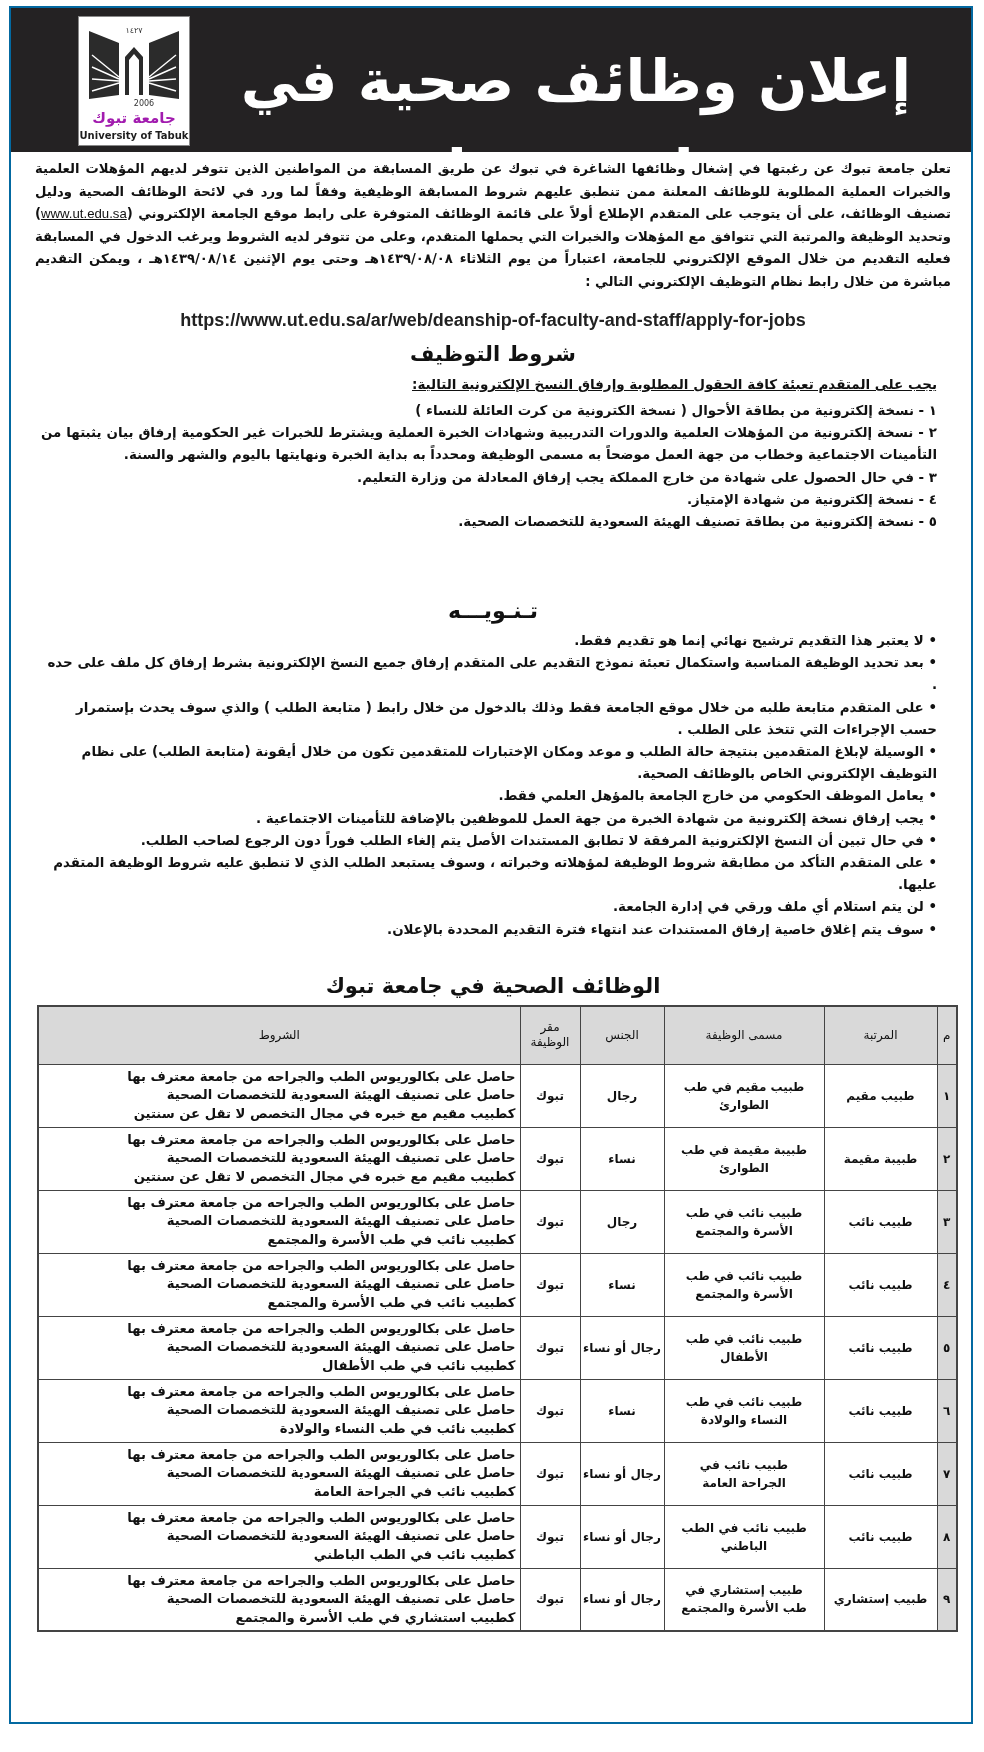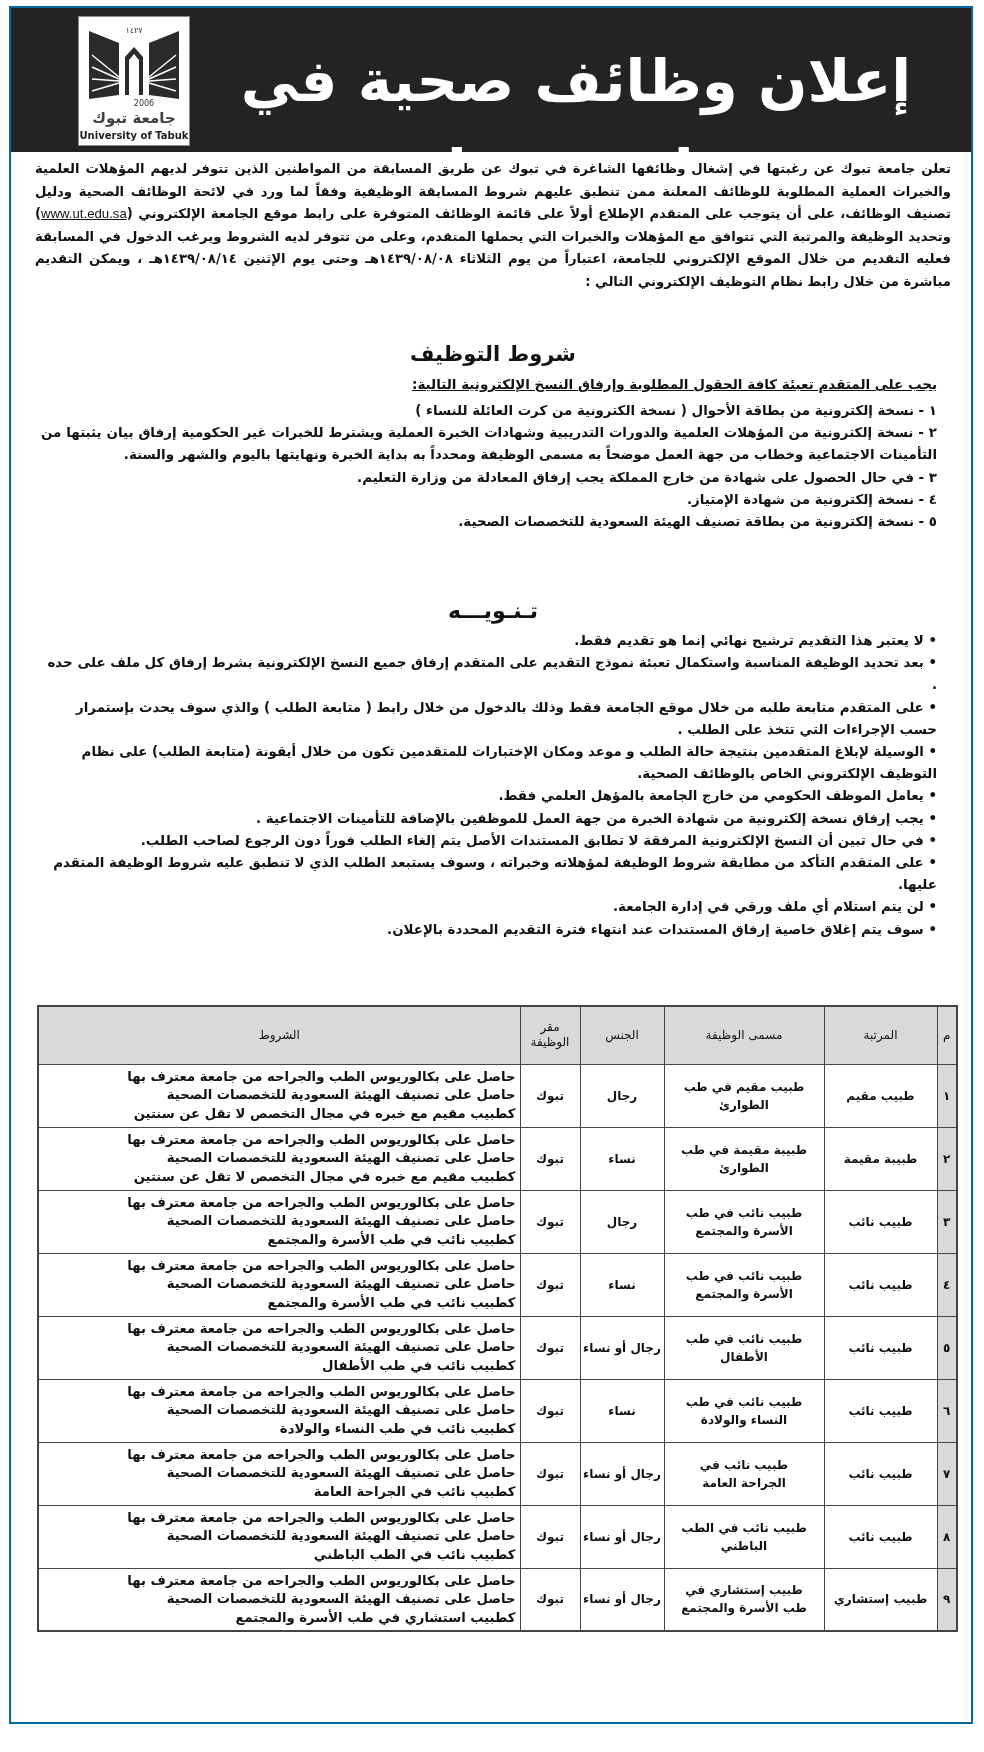--- a/index.html
+++ b/index.html
@@ -14,21 +14,21 @@
     position: absolute; left: 0; top: 0; width: 960px; height: 144px;
     background: #242223;
   }
   .logo {
     position: absolute; left: 67px; top: 8px; width: 112px; height: 130px;
     background: #ffffff; border: 1px solid #888;
   }
   .logo svg { position: absolute; left: 0; top: 0; }
   .logo .year-h { position: absolute; left: 0; width: 100%; top: 9px; text-align: center; font-size: 8px; color: #333; font-family: "DejaVu Sans", sans-serif; }
   .logo .year-g { position: absolute; left: 0; width: 100%; top: 82px; text-align: center; font-size: 8px; color: #333; padding-left: 20px; }
-  .logo .logo-ar { position: absolute; left: 0; width: 100%; top: 92px; text-align: center; font-size: 15px; font-weight: bold; color: #404040; direction: rtl; }
+  .logo .logo-ar { position: absolute; left: 0; width: 100%; top: 92px; text-align: center; font-size: 15px; font-weight: bold; color: #a21caf; direction: rtl; }
   .logo .logo-en { position: absolute; left: 0; width: 100%; top: 113px; text-align: center; font-size: 10px; font-weight: bold; color: #1d1d1d; }
 
   .banner-title {
     position: absolute; left: 190px; right: 20px; top: 28px; height: 90px;
     color: #ffffff; font-size: 58px; font-weight: bold; direction: rtl;
     text-align: center; line-height: 90px; letter-spacing: 0px;
     font-family: "DejaVu Sans", sans-serif;
   }
 
   .content { position: absolute; left: 24px; width: 916px; direction: rtl; text-align: justify; }
@@ -103,20 +103,21 @@
       <div class="logo-ar">جامعة تبوك</div>
       <div class="logo-en">University of Tabuk</div>
     </div>
     <div class="banner-title">إعلان وظائف صحية في جامعة تبوك</div>
   </div>
 
   <div class="content intro">
     <span>تعلن جامعة تبوك عن رغبتها في إشغال وظائفها الشاغرة في تبوك عن طريق المسابقة من المواطنين الذين تتوفر لديهم المؤهلات العلمية والخبرات العملية المطلوبة للوظائف المعلنة ممن تنطبق عليهم شروط المسابقة الوظيفية وفقاً لما ورد في لائحة الوظائف الصحية ودليل تصنيف الوظائف، على أن يتوجب على المتقدم الإطلاع أولاً على قائمة الوظائف المتوفرة على رابط موقع الجامعة الإلكتروني (</span><span class="link-inline">www.ut.edu.sa</span><span>) وتحديد الوظيفة والمرتبة التي تتوافق مع المؤهلات والخبرات التي يحملها المتقدم، وعلى من تتوفر لديه الشروط ويرغب الدخول في المسابقة فعليه التقديم من خلال الموقع الإلكتروني للجامعة، اعتباراً من يوم الثلاثاء ١٤٣٩/٠٨/٠٨هـ وحتى يوم الإثنين ١٤٣٩/٠٨/١٤هـ ، ويمكن التقديم مباشرة من خلال رابط نظام التوظيف الإلكتروني التالي :</span>
   </div>
 
+  <div class="apply-url">https://www.ut.edu.sa/ar/web/deanship-of-faculty-and-staff/apply-for-jobs</div>
 
   <div class="section-title" style="top:334px;">شروط التوظيف</div>
   <div class="conditions-intro">يجب على المتقدم تعبئة كافة الحقول المطلوبة وإرفاق النسخ الإلكترونية التالية:</div>
 
   <div class="cond-list">
     <div class="item">١ - نسخة إلكترونية من بطاقة الأحوال ( نسخة الكترونية من كرت العائلة للنساء )</div>
     <div class="item">٢ - نسخة إلكترونية من المؤهلات العلمية والدورات التدريبية وشهادات الخبرة العملية ويشترط للخبرات غير الحكومية إرفاق بيان يثبتها من التأمينات الاجتماعية وخطاب من جهة العمل موضحاً به مسمى الوظيفة ومحدداً به بداية الخبرة ونهايتها باليوم والشهر والسنة.</div>
     <div class="item">٣ - في حال الحصول على شهادة من خارج المملكة يجب إرفاق المعادلة من وزارة التعليم.</div>
     <div class="item">٤ - نسخة إلكترونية من شهادة الإمتياز.</div>
     <div class="item">٥ - نسخة إلكترونية من بطاقة تصنيف الهيئة السعودية للتخصصات الصحية.</div>
@@ -130,20 +131,21 @@
     <div class="item">• <span>على المتقدم متابعة طلبه من خلال موقع الجامعة فقط وذلك بالدخول من خلال رابط ( متابعة الطلب ) والذي سوف يحدث بإستمرار حسب الإجراءات التي تتخذ على الطلب .</span></div>
     <div class="item">• <span>الوسيلة لإبلاغ المتقدمين بنتيجة حالة الطلب و موعد ومكان الإختبارات للمتقدمين تكون من خلال أيقونة (متابعة الطلب) على نظام التوظيف الإلكتروني الخاص بالوظائف الصحية.</span></div>
     <div class="item">• <span>يعامل الموظف الحكومي من خارج الجامعة بالمؤهل العلمي فقط.</span></div>
     <div class="item">• <span>يجب إرفاق نسخة إلكترونية من شهادة الخبرة من جهة العمل للموظفين بالإضافة للتأمينات الاجتماعية .</span></div>
     <div class="item">• <span>في حال تبين أن النسخ الإلكترونية المرفقة لا تطابق المستندات الأصل يتم إلغاء الطلب فوراً دون الرجوع لصاحب الطلب.</span></div>
     <div class="item">• <span>على المتقدم التأكد من مطابقة شروط الوظيفة لمؤهلاته وخبراته ، وسوف يستبعد الطلب الذي لا تنطبق عليه شروط الوظيفة المتقدم عليها.</span></div>
     <div class="item">• <span>لن يتم استلام أي ملف ورقي في إدارة الجامعة.</span></div>
     <div class="item">• <span>سوف يتم إغلاق خاصية إرفاق المستندات عند انتهاء فترة التقديم المحددة بالإعلان.</span></div>
   </div>
 
+  <div class="section-title jobs-title">الوظائف الصحية في جامعة تبوك</div>
 
   <table class="jobs">
     <thead>
       <tr>
         <th class="idx">م</th>
         <th>المرتبة</th>
         <th>مسمى الوظيفة</th>
         <th>الجنس</th>
         <th><span>مقر</span><br><span>الوظيفة</span></th>
         <th>الشروط</th>

